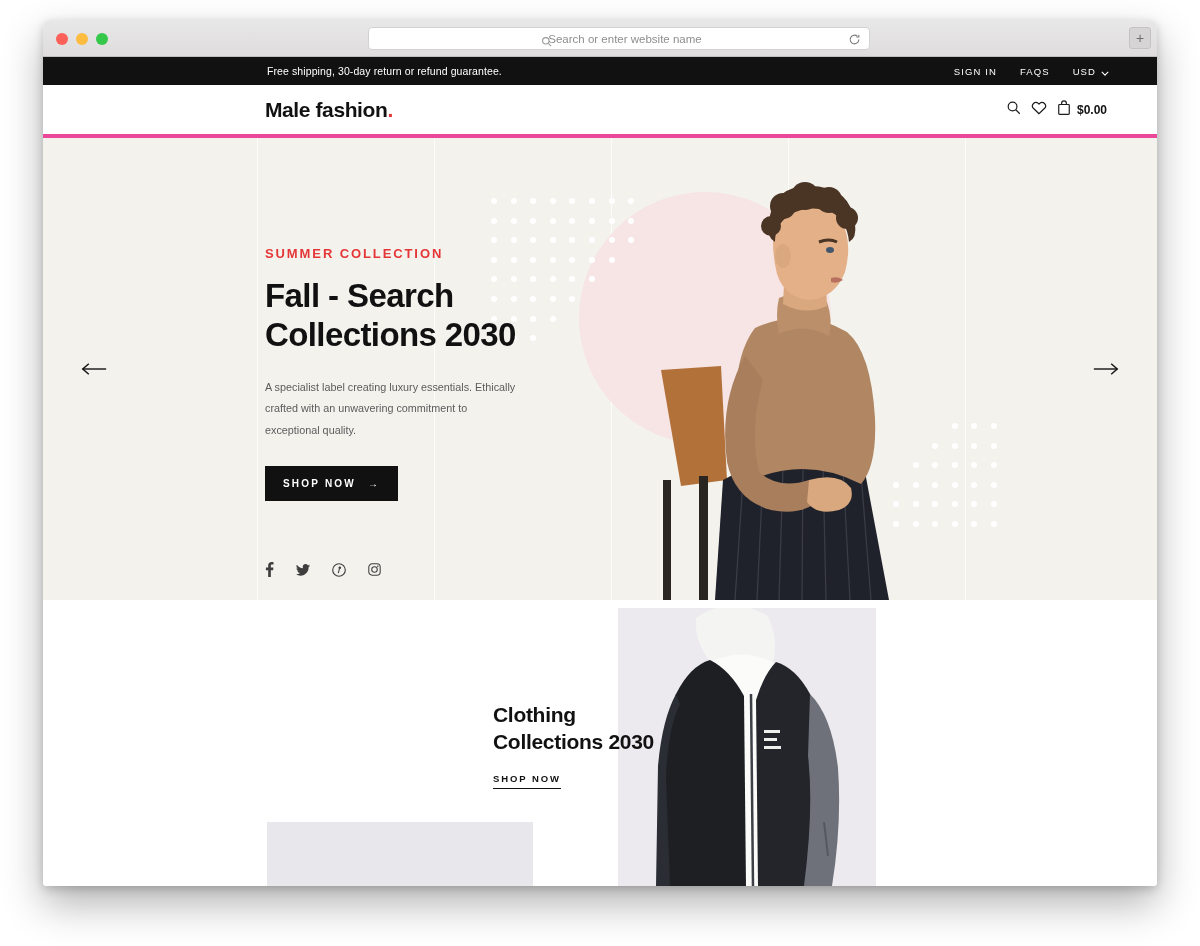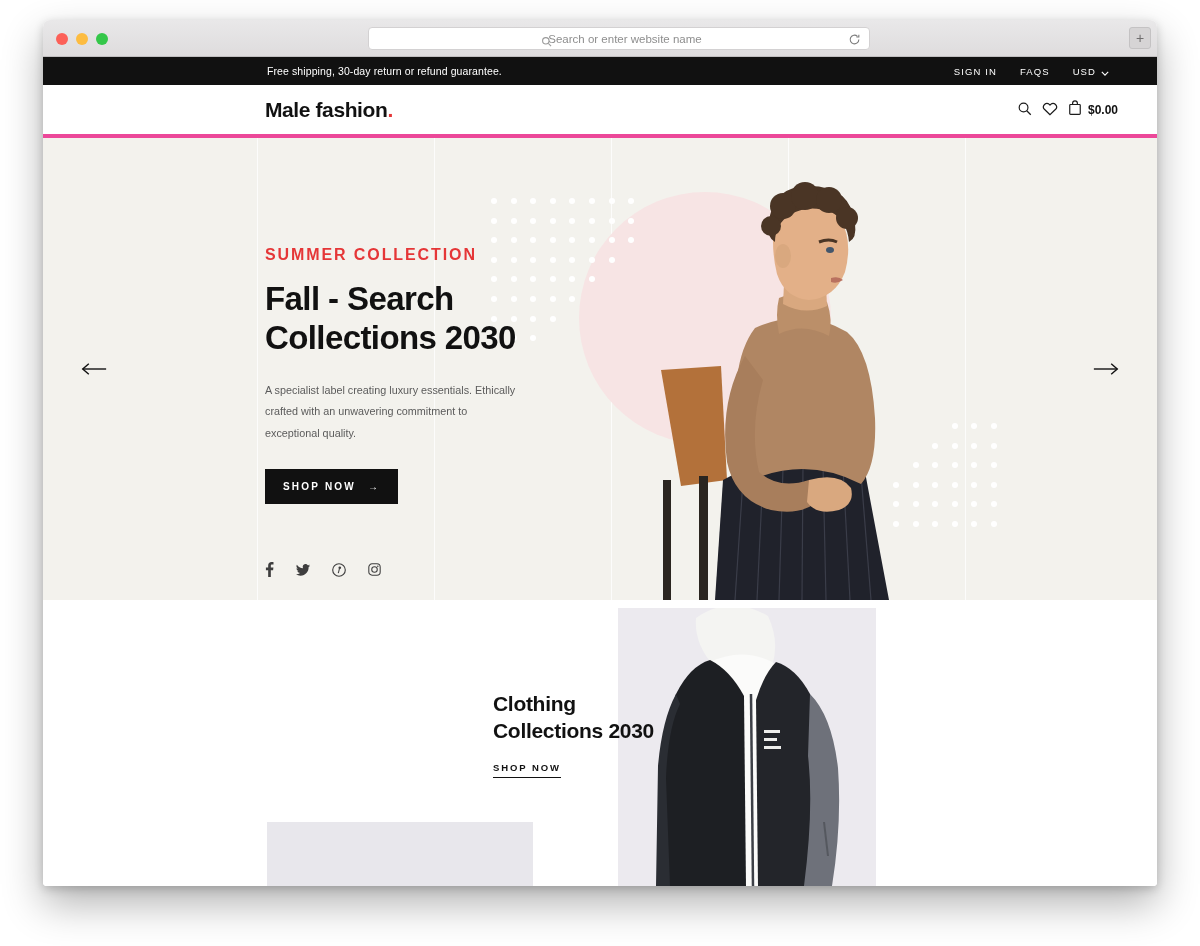--- a/index.html
+++ b/index.html
@@ -109,22 +109,22 @@
   .nav a {
     font-size: 12.5px; color: #1c1c1c; text-decoration: none;
     font-weight: 500; padding-bottom: 4px; position: relative;
   }
   .nav a.active { color: #111111; }
   .nav a.active::after {
     content: ""; position: absolute; left: 0; right: 0; bottom: -2px;
     height: 1.5px; background: #e53637;
   }
   .header-icons {
-    position: absolute; right: 39px;
-    display: flex; align-items: flex-end; gap: 10px;
+    position: absolute; right: 50px;
+    display: flex; align-items: flex-start; gap: 10px;
   }
   .cart { display: flex; align-items: center; gap: 6px; }
   .cart-price { font-size: 12px; font-weight: 700; color: #111111; }
 
   
   .hero {
     position: relative;
     height: 462px;
     background: #f3f2ed;
     overflow: hidden;
@@ -135,21 +135,21 @@
   }
   .hero-inner { position: relative; height: 100%; }
 
   .hero-copy {
     position: absolute;
     left: 222px; top: 108px;
     width: 300px;
     z-index: 6;
   }
   .eyebrow {
-    font-size: 16px; letter-spacing: 1.9px; font-weight: 700;
+    font-size: 13px; letter-spacing: 1.9px; font-weight: 700;
     color: #e53637; margin-bottom: 16px;
   }
   .hero-title {
     font-size: 33px; line-height: 1.18; font-weight: 700;
     color: #111111; letter-spacing: -0.6px; margin-bottom: 22px;
   }
   .hero-desc {
     font-size: 10.8px; line-height: 2.0; color: #5b5b5b;
     max-width: 255px; margin-bottom: 24px;
   }
@@ -217,21 +217,21 @@
     overflow: hidden;
   }
   .coll-card-2 {
     position: absolute;
     left: 224px; top: 222px;
     width: 266px; height: 64px;
     background: #e8e7ec;
   }
   .coll-copy {
     position: absolute;
-    left: 450px; top: 91px;
+    left: 450px; top: 102px;
     width: 180px; z-index: 5;
   }
   .coll-title {
     font-size: 21px; line-height: 1.28; font-weight: 700;
     color: #111111; letter-spacing: -0.3px; margin-bottom: 12px;
   }
   .coll-link {
     display: inline-block;
     font-size: 9.5px; letter-spacing: 1.9px; font-weight: 700;
     color: #111111; text-decoration: none;

